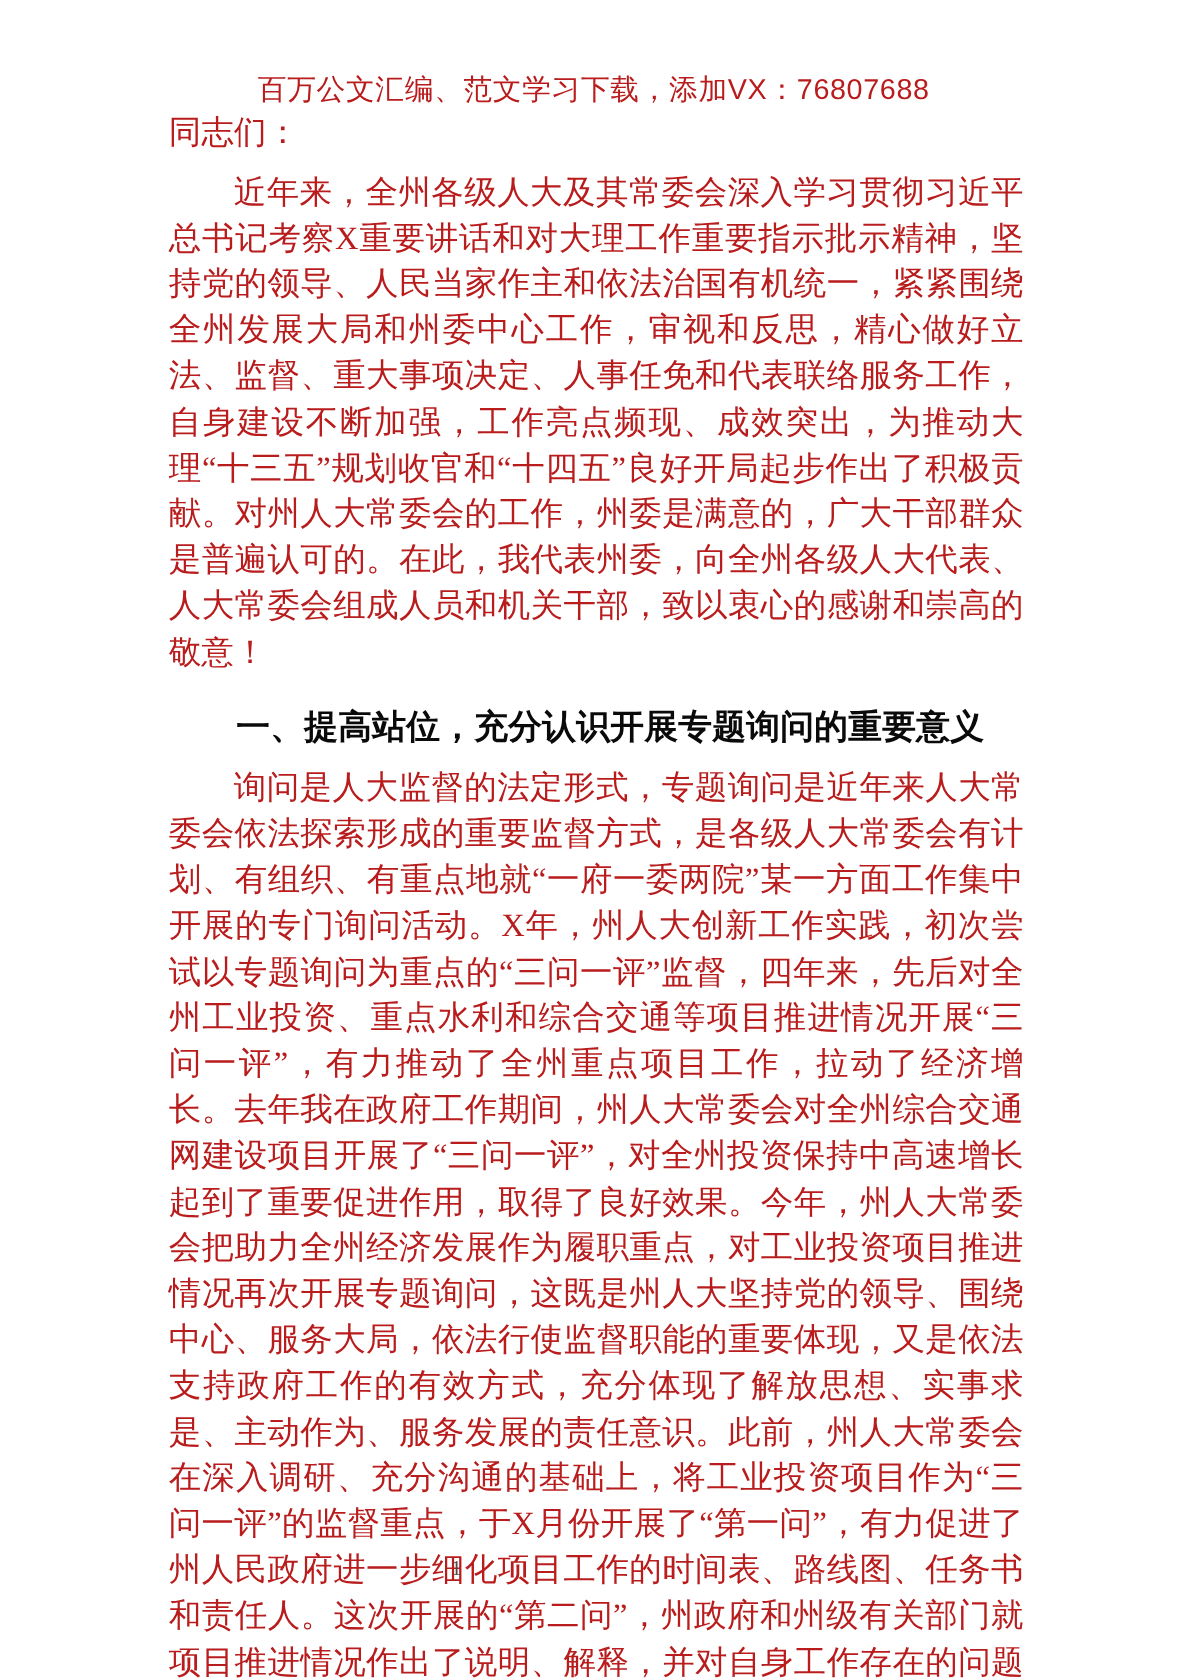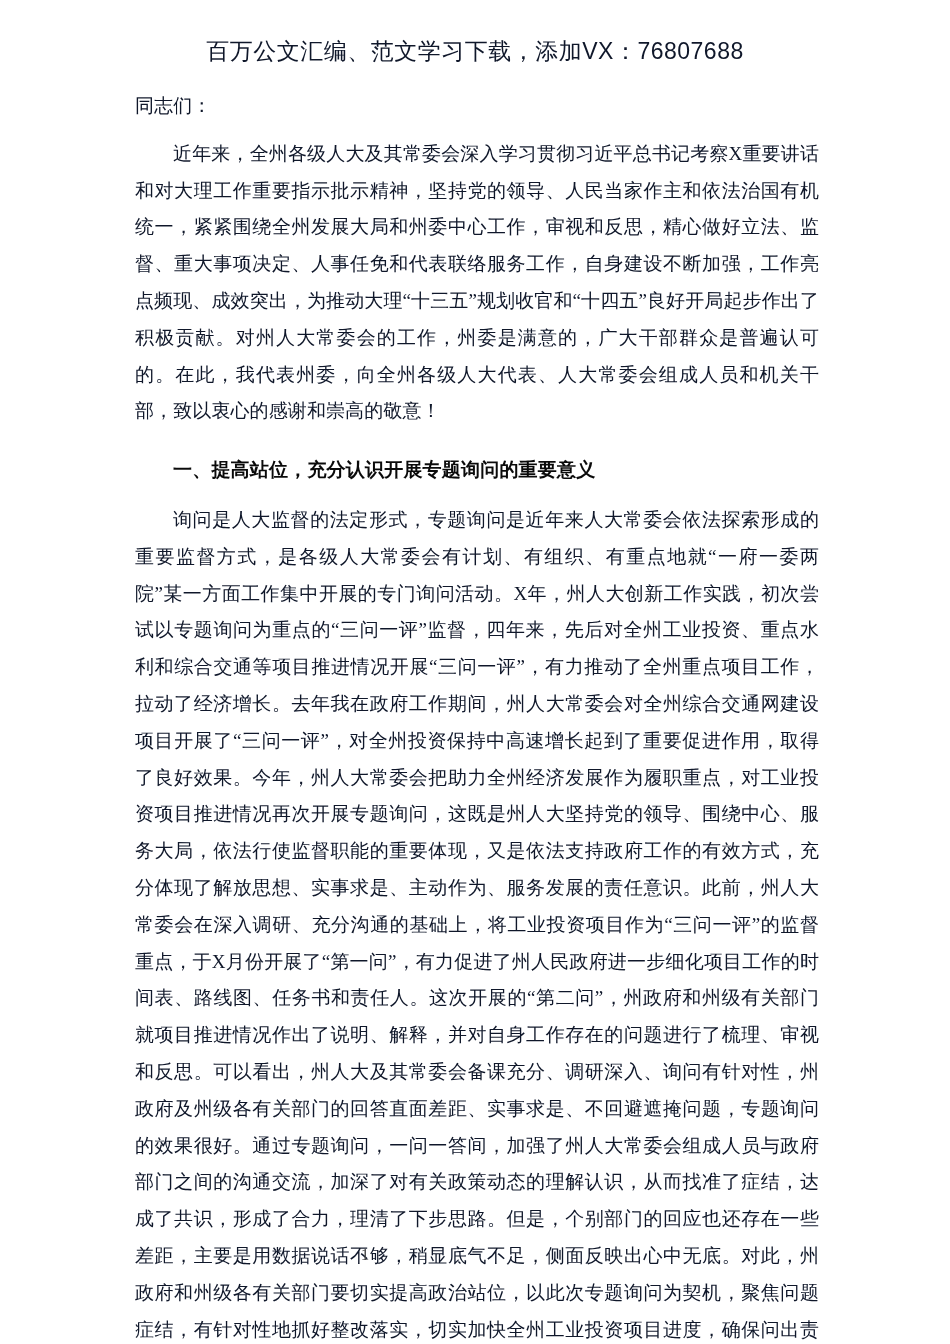--- a/index.html
+++ b/index.html
@@ -10,61 +10,61 @@
   .page {
     position: relative;
     width: 950px;
     height: 1344px;
     background: #ffffff;
     overflow: hidden;
     box-sizing: border-box;
   }
   .ad-header {
     position: absolute;
-    top: 36px;
+    top: 56px;
     left: 0;
     width: 950px;
     text-align: center;
     font-family: "Liberation Sans", sans-serif;
     font-size: 23px;
     font-weight: 400;
-    color: #0f172a;
+    color: #b91c1c;
     letter-spacing: 0.5px;
     white-space: nowrap;
   }
   .body-area {
     position: absolute;
     left: 135px;
     top: 88px;
     width: 684px;
   }
   p.para {
     margin: 0 0 0 0;
     font-family: "Liberation Serif", "DejaVu Serif", serif;
-    font-size: 19px;
+    font-size: 26px;
     line-height: 36.8px;
-    color: #0f172a;
+    color: #b91c1c;
     text-align: justify;
     text-justify: inter-ideograph;
     letter-spacing: 0.1px;
   }
   p.indent {
     text-indent: 2em;
   }
   p.salutation {
     text-indent: 0;
     margin-bottom: 11px;
   }
   p.gap-after {
     margin-bottom: 11px;
   }
   h2.section-heading {
     margin: 22px 0 13px 0;
     font-family: "Liberation Sans", "DejaVu Sans", sans-serif;
-    font-size: 19px;
+    font-size: 27px;
     font-weight: bold;
     line-height: 36.8px;
     color: #0a0a0a;
     text-indent: 2em;
     text-align: left;
     letter-spacing: 0.2px;
   }
   .page-number {
     position: absolute;
     top: 1245px;

